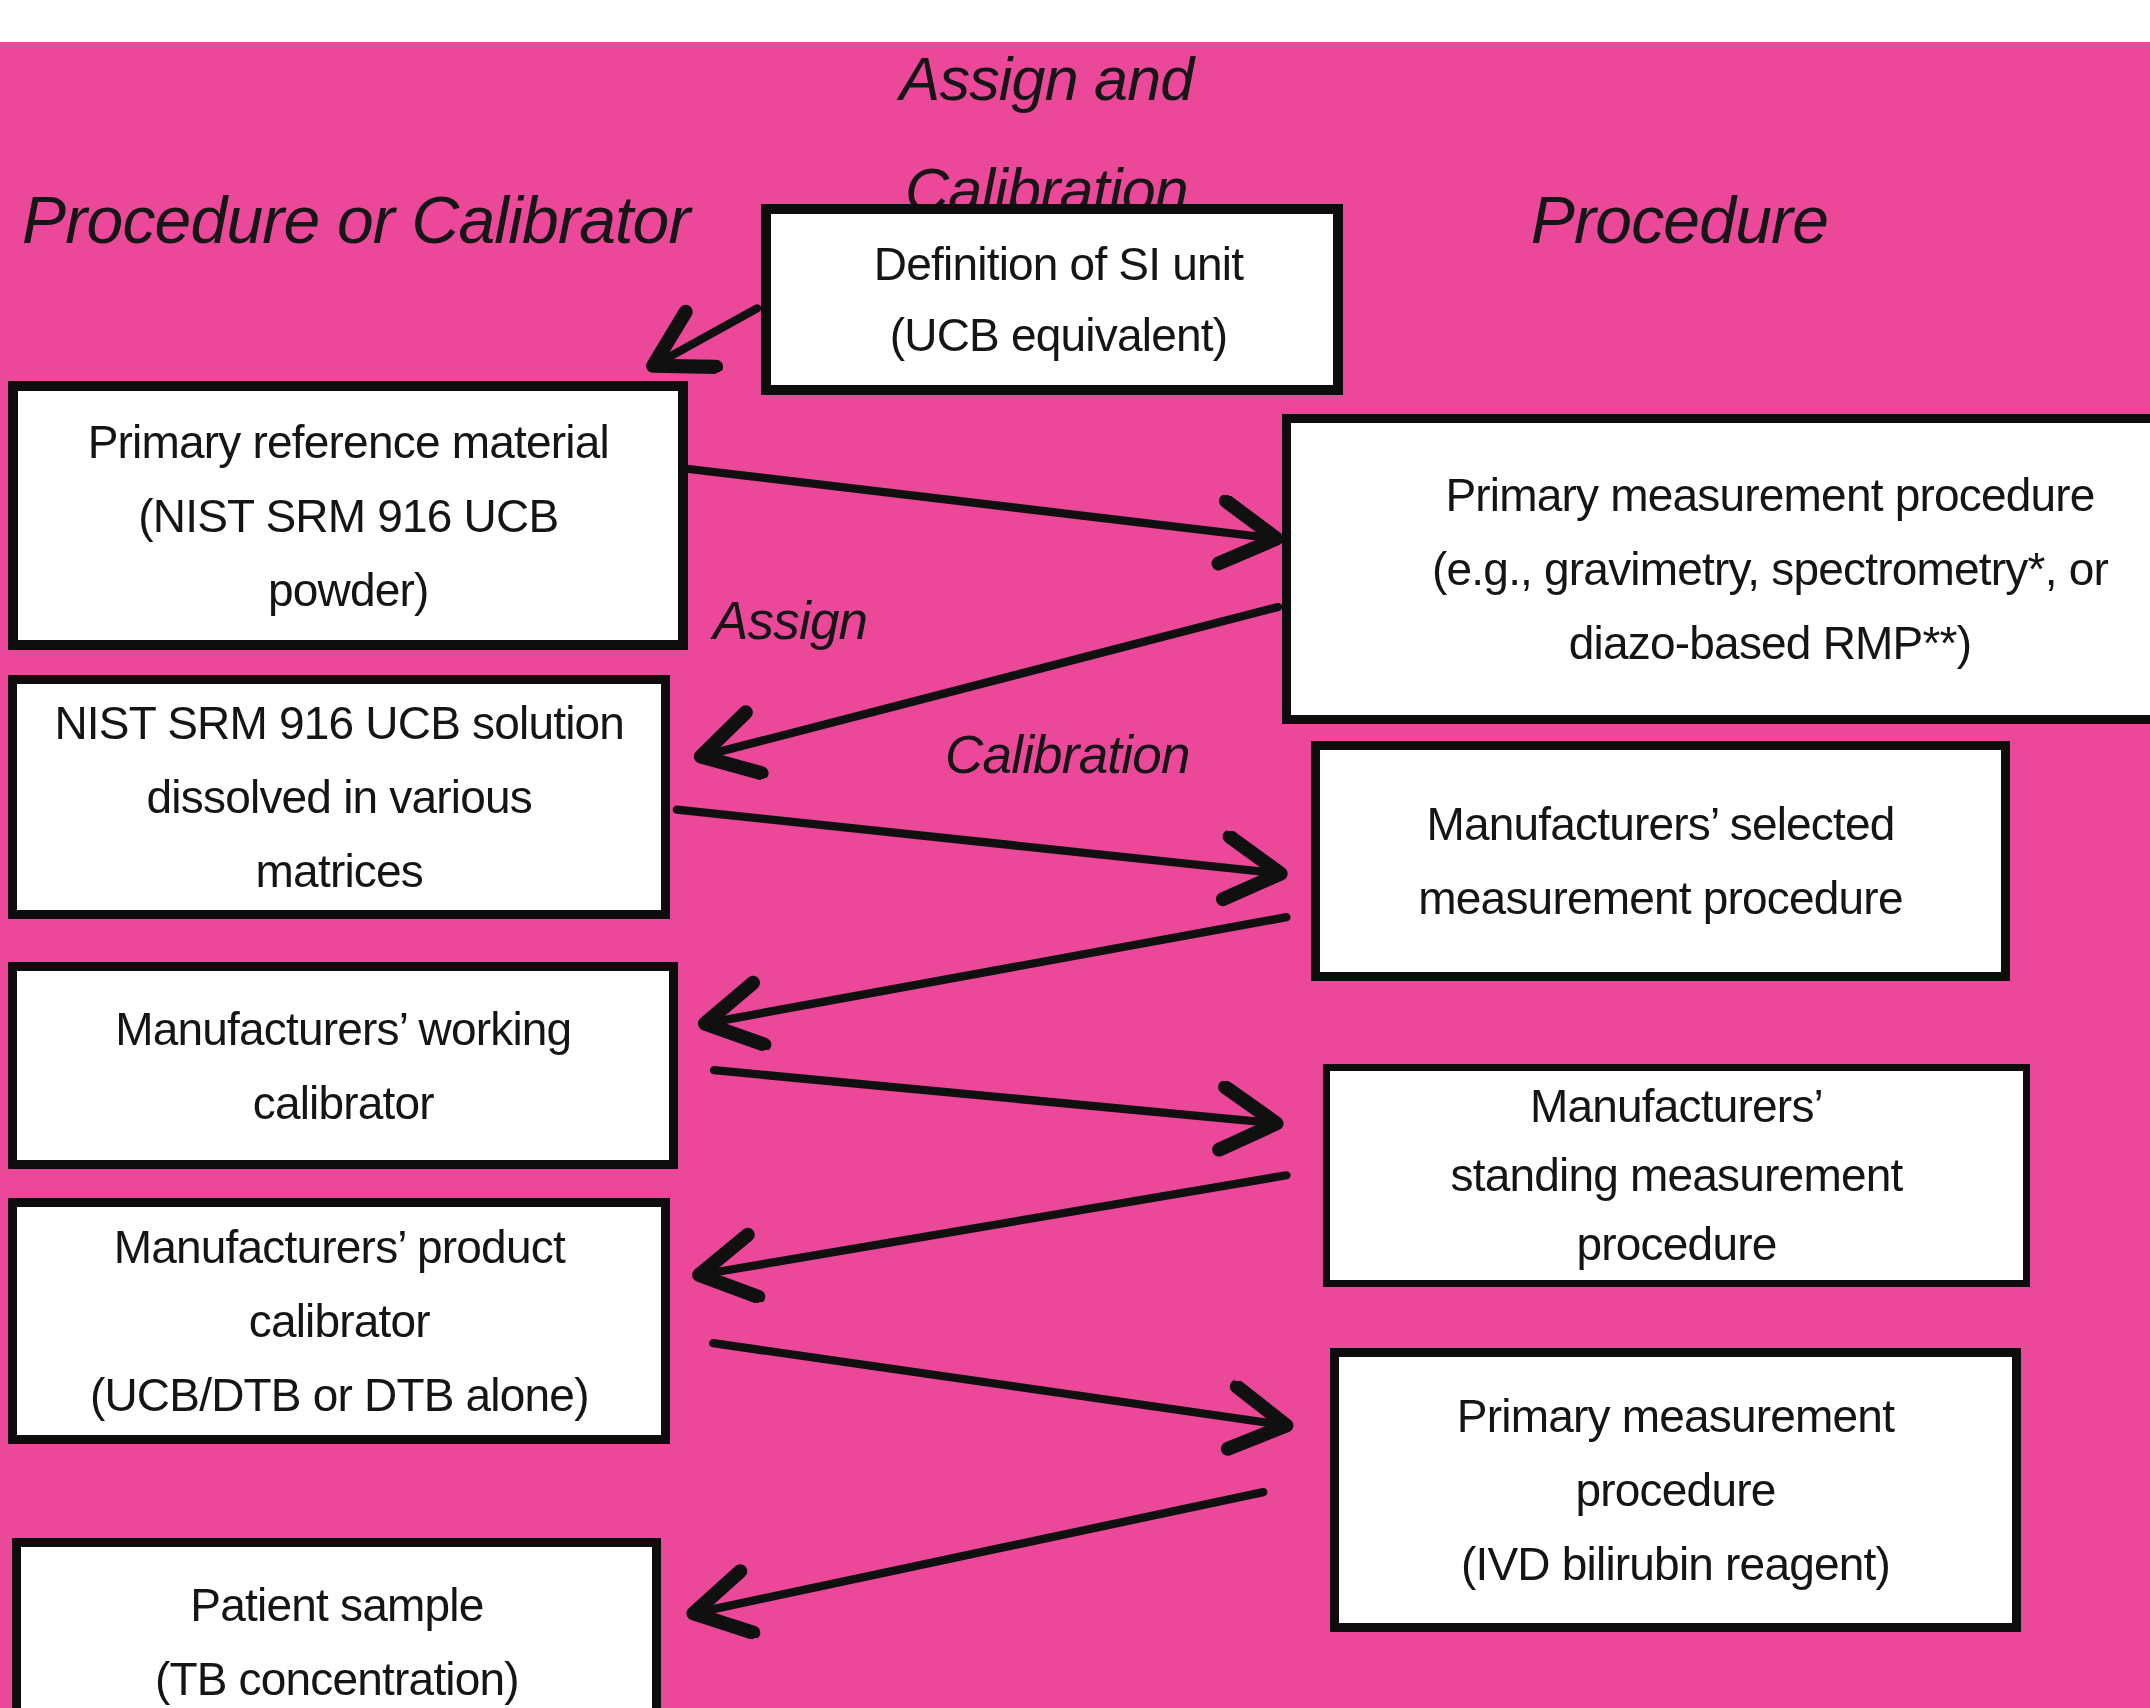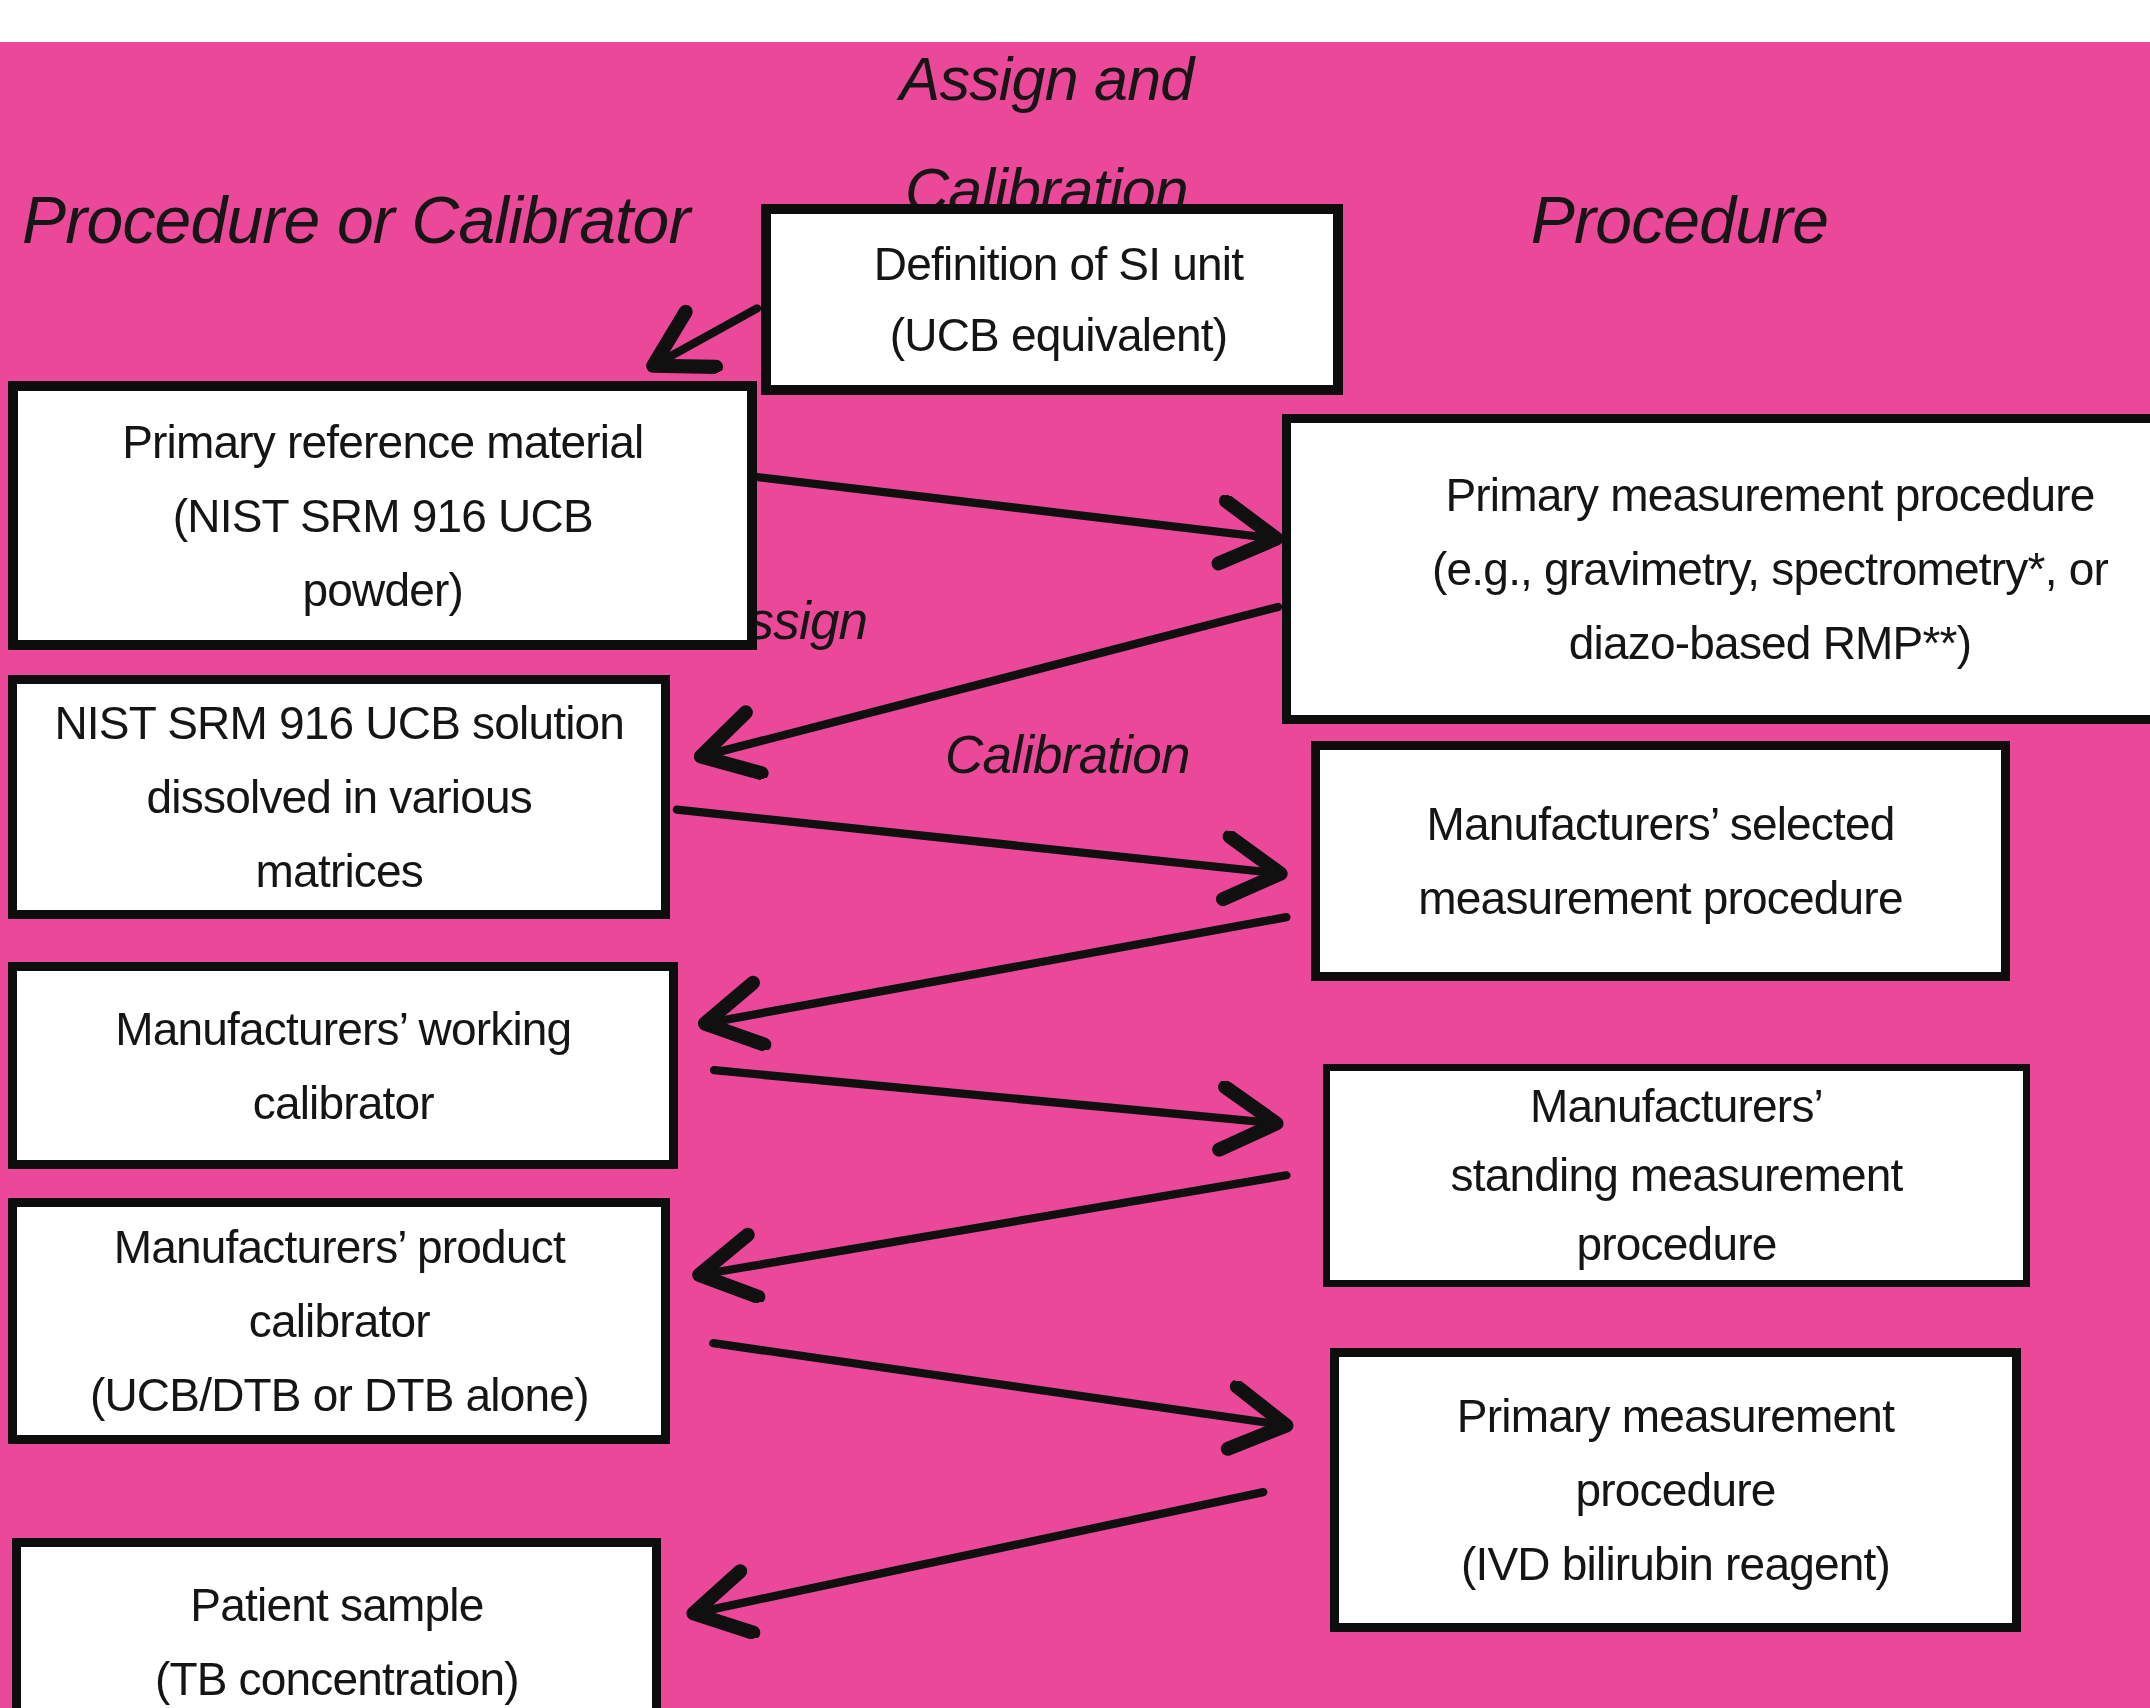--- a/index.html
+++ b/index.html
@@ -55,21 +55,21 @@
     text-align: center;
     white-space: pre-line;
     font-size: 46px;
     line-height: 74px;
     color: #151515;
     letter-spacing: -0.8px;
     width: 100%;
   }
   #box-definition { left: 761px;  top: 162px;  width: 582px;  height: 191px; border-width: 10.8px; }
   #box-definition .txt { line-height: 71px; padding-left: 13px; }
-  #box-l1 { left: 8.3px;   top: 339px;  width: 749px;  height: 269px; border-width: 10.8px; }
+  #box-l1 { left: 8.3px;   top: 339px;  width: 680px;  height: 269px; border-width: 10.8px; }
   #box-l2 { left: 8.3px;   top: 633px;  width: 662px;  height: 244px; }
   #box-l3 { left: 8.3px;   top: 920px; width: 670px;  height: 207px; }
   #box-l4 { left: 8.3px;   top: 1156px; width: 662px;  height: 246px; }
   #box-l5 { left: 12.4px;   top: 1496px; width: 649px;  height: 207px; }
   #box-r1 { left: 1282px; top: 372px;  width: 976px; height: 310px; }
   #box-r2 { left: 1311px; top: 699px;  width: 699px;  height: 240px; }
   #box-r3 { left: 1323px; top: 1022px; width: 707px;  height: 223px; border-width: 7.4px; }
   #box-r3 .txt { line-height: 69px; }
   #box-r4 { left: 1330px; top: 1306px; width: 691px;  height: 284px; }
   #arrow-layer {

